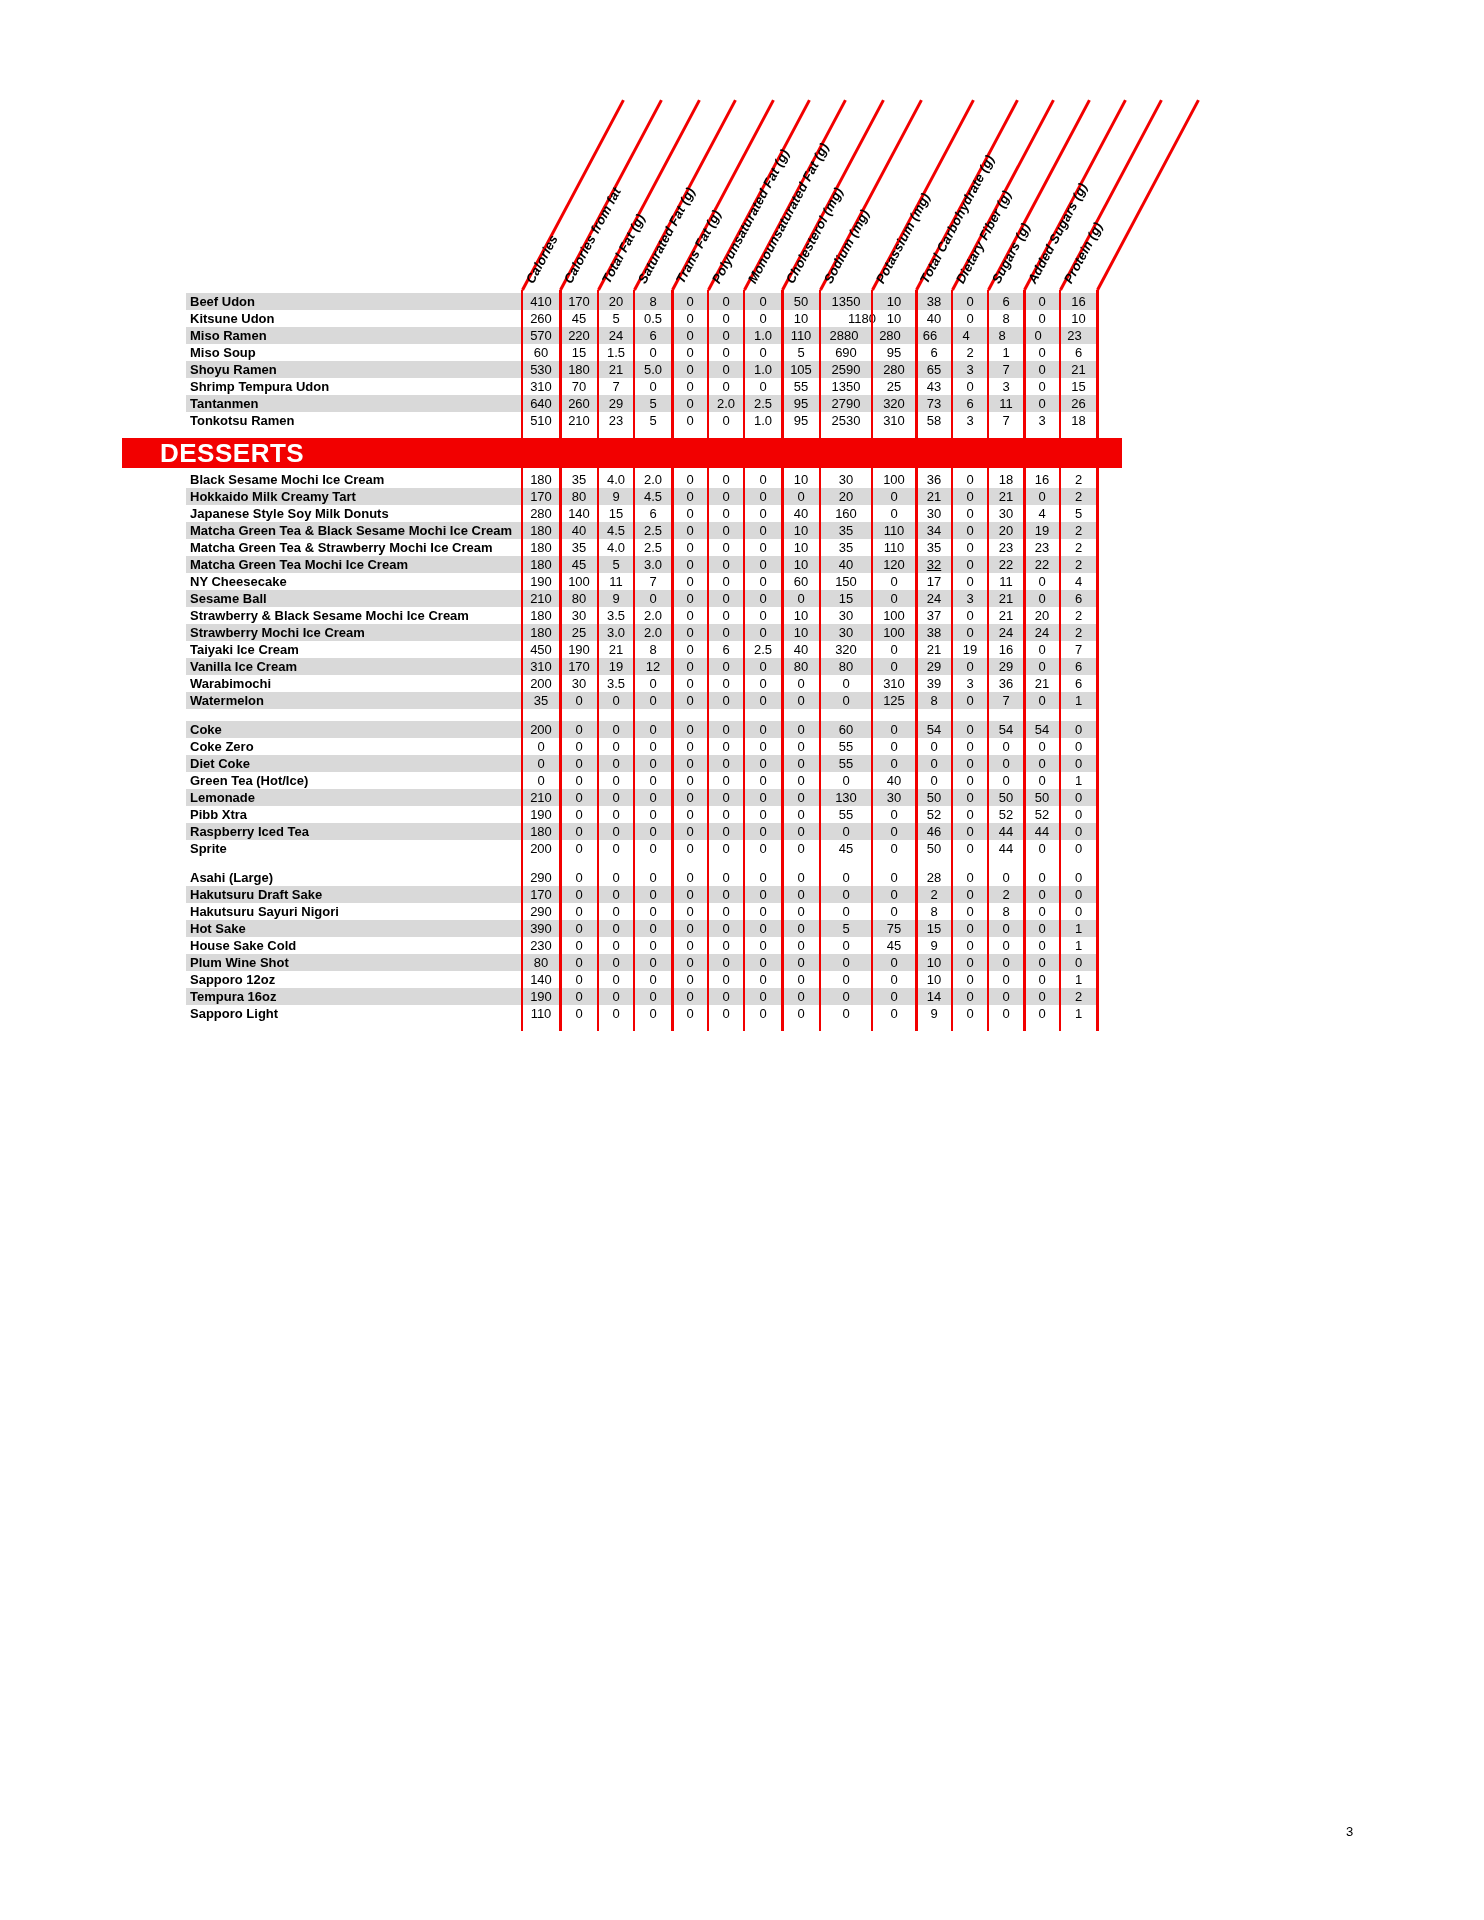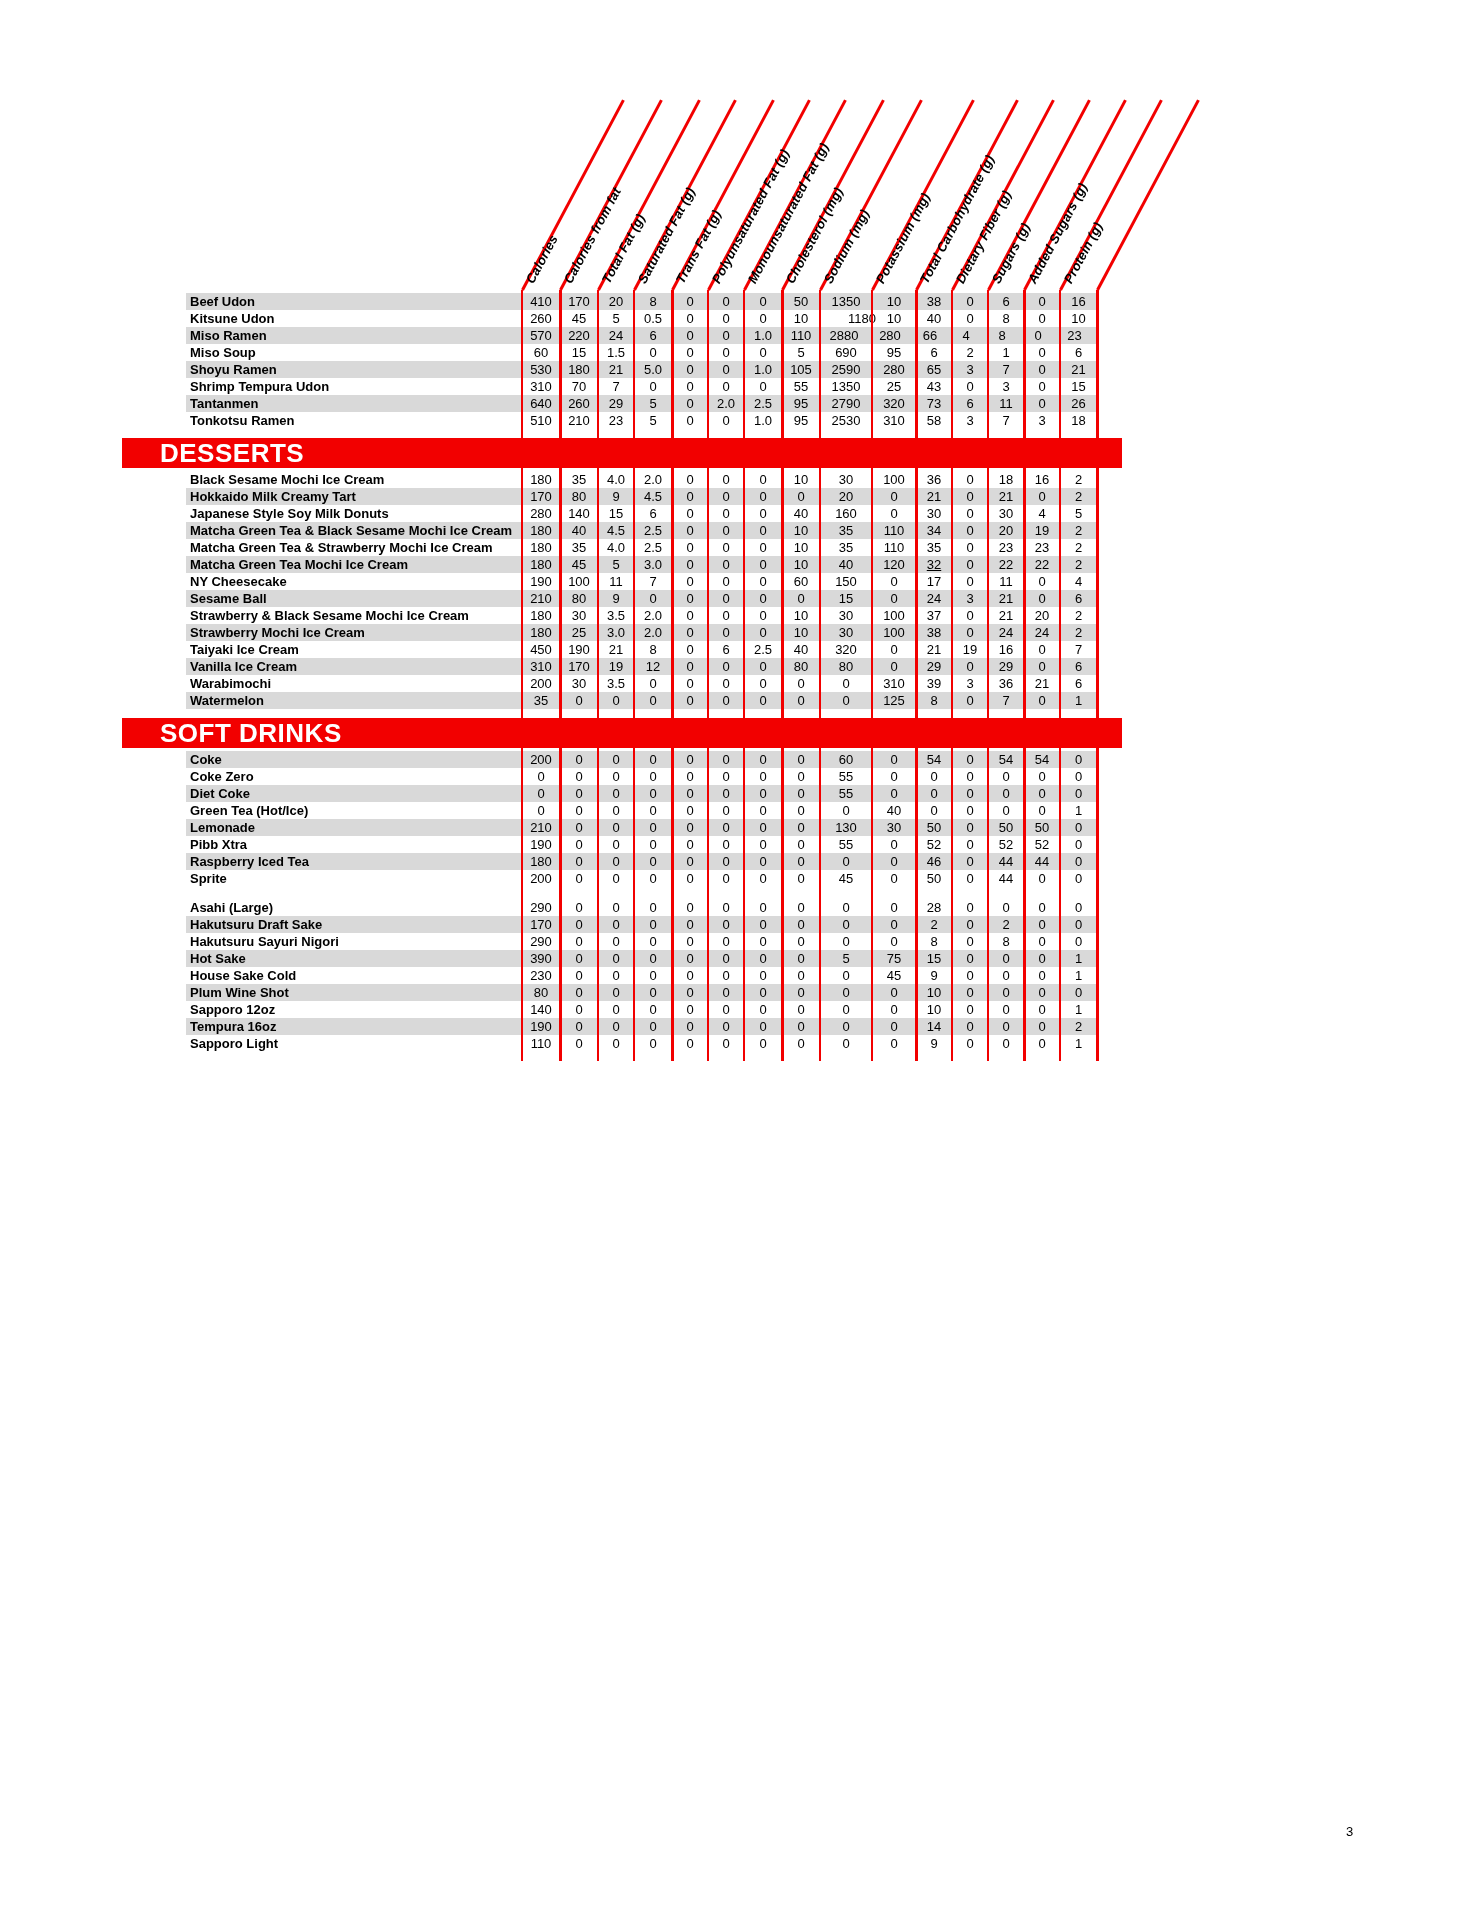--- a/index.html
+++ b/index.html
@@ -525,21 +525,20 @@
             <div class="vline" style="width: 2px; left: 749px; background: rgb(242, 0, 0);"></div>
             <div class="vline" style="width: 3px; left: 792.5px; background: rgb(242, 0, 0);"></div>
             <div class="vline" style="width: 2px; left: 829px; background: rgb(242, 0, 0);"></div>
             <div class="vline" style="width: 2px; left: 865px; background: rgb(242, 0, 0);"></div>
             <div class="vline" style="width: 3px; left: 900.5px; background: rgb(242, 0, 0);"></div>
             <div class="vline" style="width: 2px; left: 937px; background: rgb(242, 0, 0);"></div>
             <div class="vline" style="width: 3px; left: 973.5px; background: rgb(242, 0, 0);"></div>
           </div>
         </div>
         <div class="section">
-          <div class="section-bar" style="background: rgb(242, 0, 0);">SOFT DRINKS</div>
           <div class="section-body">
             <div class="row shaded">
               <div class="cell name">Coke</div>
               <div class="cell num" style="width: 38px;">200</div>
               <div class="cell num" style="width: 38px;">0</div>
               <div class="cell num" style="width: 36px;">0</div>
               <div class="cell num" style="width: 38px;">0</div>
               <div class="cell num" style="width: 36px;">0</div>
               <div class="cell num" style="width: 36px;">0</div>
               <div class="cell num" style="width: 38px;">0</div>

